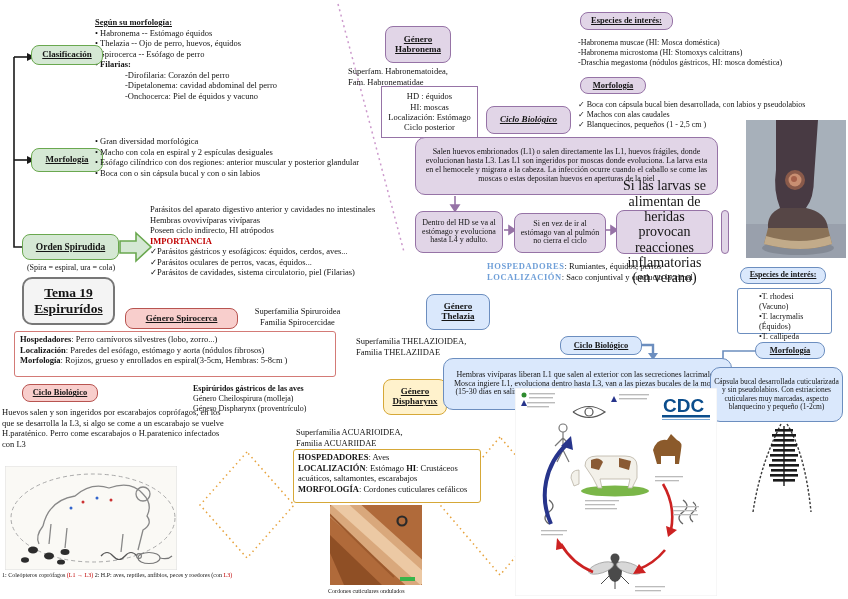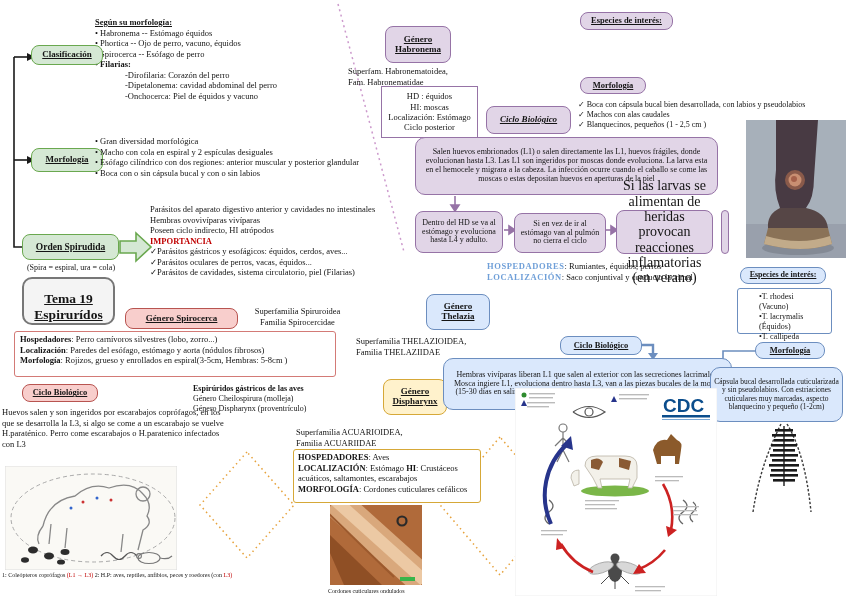--- a/index.html
+++ b/index.html
@@ -66,21 +66,21 @@
 
     <line x1="338" y1="4" x2="404" y2="252" stroke="#cc99cc" stroke-width="1.5" stroke-dasharray="2 3.5"></line>
 
     <path d="M247,452 L200,505 L247,558 L294,505 Z" fill="none" stroke="#e6a23c" stroke-width="1.5" stroke-dasharray="1.5 3.5"></path>
     <path d="M500,437 L441,506 L500,575 L559,506 Z" fill="none" stroke="#e6a23c" stroke-width="1.5" stroke-dasharray="1.5 3.5"></path>
   </svg>
 
   <div class="txt" style="left:95px;top:17px;width:250px">
     <div class="b u">Según su morfología:</div>
     <div>• Habronema -- Estómago équidos</div>
-    <div>• Phortica -- Ojo de perro, vacuno, équidos</div>
+    <div>• Thelazia -- Ojo de perro, huevos, équidos</div>
     <div>• Spirocerca -- Esófago de perro</div>
     <div class="b">• Filarias:</div>
     <div class="ind">-Dirofilaria: Corazón del perro</div>
     <div class="ind">-Dipetalonema: cavidad abdominal del perro</div>
     <div class="ind">-Onchocerca: Piel de équidos y vacuno</div>
   </div>
   <div class="bx green" style="left:31px;top:45px;width:72px;height:20px;font-size:9px">
     <span>Clasificación</span>
   </div>
 
@@ -92,21 +92,21 @@
     <div>• Macho con cola en espiral y 2 espículas desiguales</div>
     <div>• Esófago cilíndrico con dos regiones: anterior muscular y posterior glandular</div>
     <div>• Boca con o sin cápsula bucal y con o sin labios</div>
   </div>
 
   <div class="bx green" style="left:22px;top:234px;width:97px;height:26px;font-size:9.5px">
     <span>Orden Spirudida</span>
   </div>
   <div class="txt ctr" style="left:0;top:263px;width:142px;font-size:8px">(Spira = espiral, ura = cola)</div>
 
-  <div class="abs graybox" style="left:22px;top:277px;width:93px;height:48px;display:flex;flex-direction:column;align-items:center;justify-content:flex-end">
+  <div class="abs graybox" style="left:22px;top:277px;width:93px;height:48px;display:flex;flex-direction:column;align-items:center;justify-content:center">
     <div class="b u" style="font-size:13.5px">Tema 19</div>
     <div class="b u" style="font-size:13.5px">Espirurídos</div>
   </div>
 
   <div class="txt" style="left:150px;top:204px;width:300px">
     <div>Parásitos  del aparato digestivo anterior y cavidades no intestinales</div>
     <div>Hembras ovovivíparas vivíparas</div>
     <div>Poseen ciclo indirecto, HI atrópodos</div>
     <div class="red b">IMPORTANCIA</div>
     <div>✓Parásitos gástricos y esofágicos: équidos, cerdos, aves...</div>
@@ -210,20 +210,25 @@
     <div>HI: moscas</div>
     <div>Localización: Estómago</div>
     <div>Ciclo posterior</div>
   </div>
   <div class="bx purple it" style="left:486px;top:106px;width:85px;height:28px;font-size:9px">
     <span>Ciclo Biológico</span>
   </div>
 
   <div class="bx purple" style="left:580px;top:12px;width:93px;height:18px;font-size:8.5px">
     <span>Especies de interés:</span>
+  </div>
+  <div class="txt small" style="left:578px;top:38px;width:268px">
+    <div>-Habronema muscae (HI: Mosca doméstica)</div>
+    <div>-Habronema microstoma (HI: Stomoxys calcitrans)</div>
+    <div>-Draschia megastoma (nódulos gástricos, HI: mosca doméstica)</div>
   </div>
   <div class="bx purple" style="left:580px;top:77px;width:66px;height:17px;font-size:8.5px">
     <span>Morfología</span>
   </div>
   <div class="txt small" style="left:578px;top:100px;width:272px">
     <div>✓ Boca con cápsula bucal bien desarrollada, con labios y pseudolabios</div>
     <div>✓ Machos con alas caudales</div>
     <div>✓ Blanquecinos, pequeños (1 - 2,5 cm )</div>
   </div>
 

